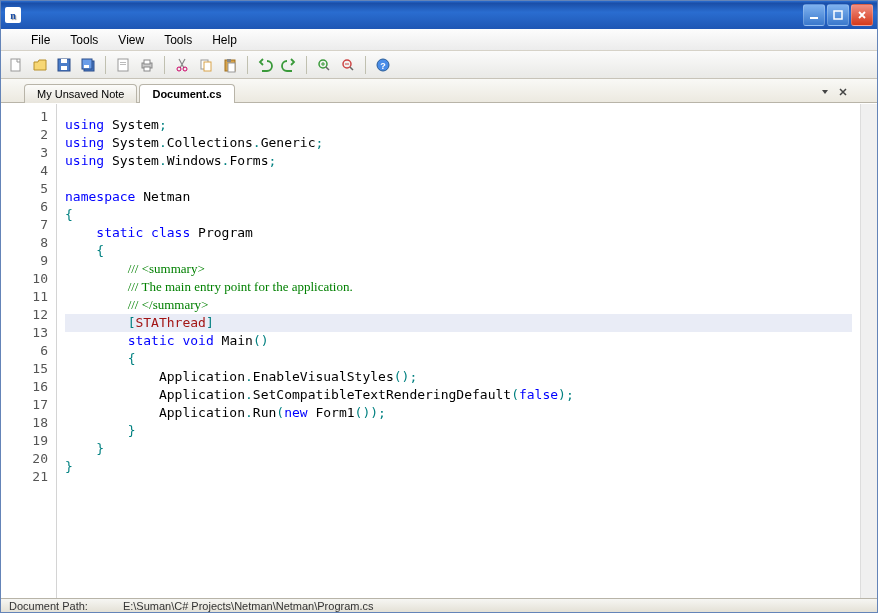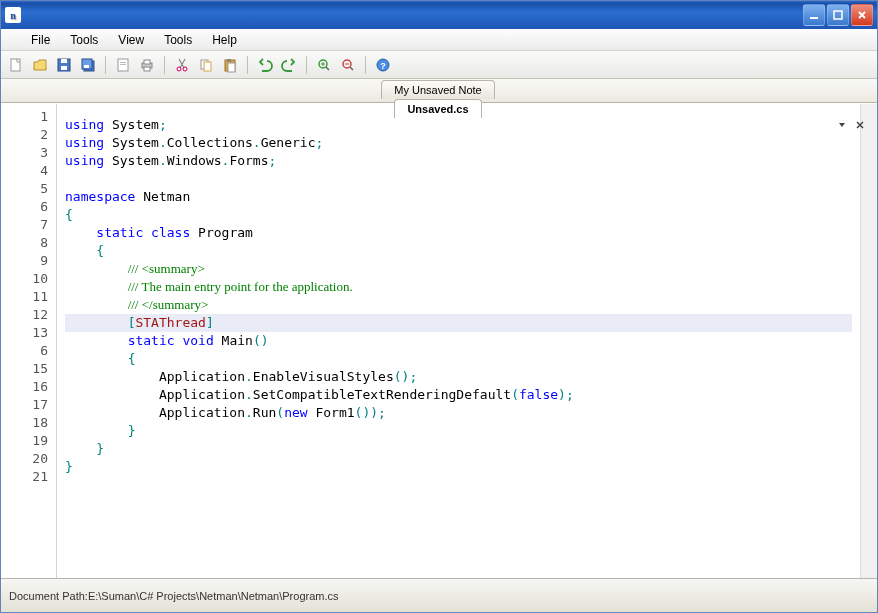--- a/index.html
+++ b/index.html
@@ -12,35 +12,35 @@
 .win-btn.min { background:linear-gradient(#7fb2ef,#3a78cc); }
 .win-btn.max { background:linear-gradient(#7fb2ef,#3a78cc); }
 .win-btn.close { background:linear-gradient(#f08f83,#d4391a); }
 .win-btn svg { width:12px; height:12px; }
 .menubar { height:22px; background:linear-gradient(#fdfdfd,#ececec); display:flex; align-items:center; padding:0 20px; border-bottom:1px solid #d6d2c8; }
 .menu-item { padding:2px 10px; cursor:pointer; }
 .toolbar { height:28px; background:linear-gradient(#fbfbfb,#e9e9e6); display:flex; align-items:center; padding:0 4px; border-bottom:1px solid #c7c3b8; gap:2px; }
 .tool-btn { width:22px; height:22px; display:flex; align-items:center; justify-content:center; cursor:pointer; border:1px solid transparent; border-radius:2px; }
 .tool-sep { width:1px; height:18px; background:#c0c0b0; margin:0 4px; }
 .tool-btn svg { width:16px; height:16px; }
-.tabbar { height:24px; background:linear-gradient(#f9f9f6,#ece9e0); display:flex; align-items:center; padding:0 6px; border-bottom:1px solid #b8b4a8; position:relative;flex-direction:column; }
+.tabbar { height:24px; background:linear-gradient(#f9f9f6,#ece9e0); display:flex; align-items:flex-end; padding:0 23px; border-bottom:1px solid #b8b4a8; position:relative; }
 .tab { padding:3px 12px 3px 12px; border:1px solid #b8b4a8; border-bottom:none; border-radius:4px 4px 0 0; background:linear-gradient(#fcfcfa,#e8e5dc); margin-right:2px; cursor:pointer; font-size:11px; position:relative; top:1px; }
 .tab.active { background:#fff; font-weight:bold; top:1px; z-index:2; }
 .tab-controls { margin-left:auto; display:flex; gap:4px; align-items:center; padding-right:4px; }
 .tab-ctrl { cursor:pointer; padding:2px; }
 .editor-wrap { flex:1; display:flex; background:#fff; overflow:auto; border-top:1px solid #fff; }
 .gutter { width:56px; background:#fff; border-right:1px solid #d4d4d4; text-align:right; padding:4px 8px 4px 4px; color:#555; font-family:Consolas,monospace; font-size:13px; line-height:18px; user-select:none; }
 .code { flex:1; padding:12px 8px; font-family:Consolas,monospace; font-size:13px; line-height:18px; white-space:pre; position:relative; }
 .code-line { display:block; height:18px; position:relative; }
 .code-line.hl { background:#e9ecf6; }
 .kw { color:#0000ff; }
 .cmt { color:#008000;font-family:Liberation Serif, serif; }
 .attr { color:#a31515; }
 .punct { color:#008080; }
-.statusbar { height:34px; background:linear-gradient(#f6f6f3,#e4e1d6); border-top:1px solid #b8b4a8; display:flex; align-items:center; padding:0 8px; font-size:11px; color:#333; }
+.statusbar { height:14px; background:linear-gradient(#f6f6f3,#e4e1d6); border-top:1px solid #b8b4a8; display:flex; align-items:center; padding:0 8px; font-size:11px; color:#333;gap:35px; }
 .scrollbar-v { width:17px; background:#f0f0f0; border-left:1px solid #ddd; }
 </style>
 </head>
 <body>
 
 <div class="window">
 
   <div class="titlebar">
     <div class="app-icon">n</div>
     <div class="spacer"></div>
@@ -163,21 +163,21 @@
     <div class="tool-btn">
         <svg viewBox="0 0 16 16">
           <circle cx="8" cy="8" r="6" fill="#4a8de8" stroke="#2a5d98"></circle>
           <text x="8" y="12" text-anchor="middle" fill="#fff" font-size="9" font-weight="bold">?</text>
         </svg>
       </div>
   </div>
 
   <div class="tabbar">
     <div class="tab">My Unsaved Note</div>
-    <div class="tab active">Unsaved.cs</div>
+    <div class="tab active">Document.cs</div>
     <div class="tab-controls">
       <div class="tab-ctrl">
         <svg width="10" height="10" viewBox="0 0 10 10">
             <path d="M2 3l3 4 3-4" fill="#444"></path>
           </svg>
       </div>
       <div class="tab-ctrl">
         <svg width="10" height="10" viewBox="0 0 10 10">
             <path d="M2 2l6 6M8 2l-6 6" stroke="#444" stroke-width="1.5"></path>
           </svg>

